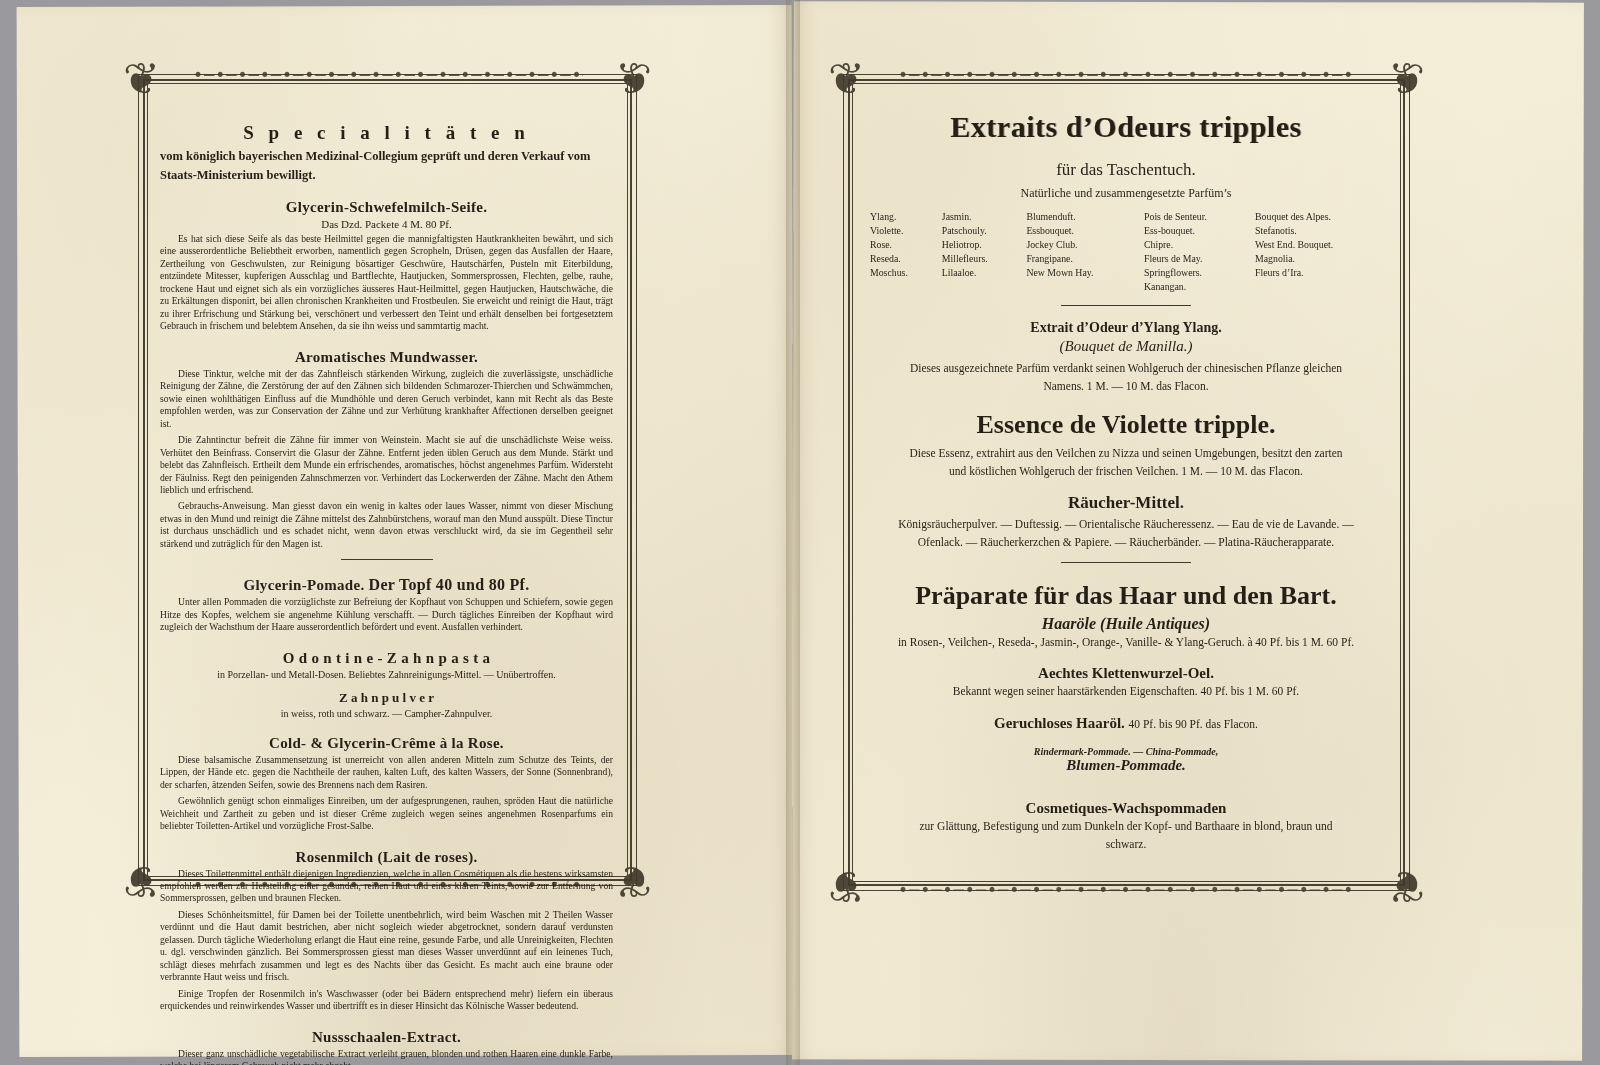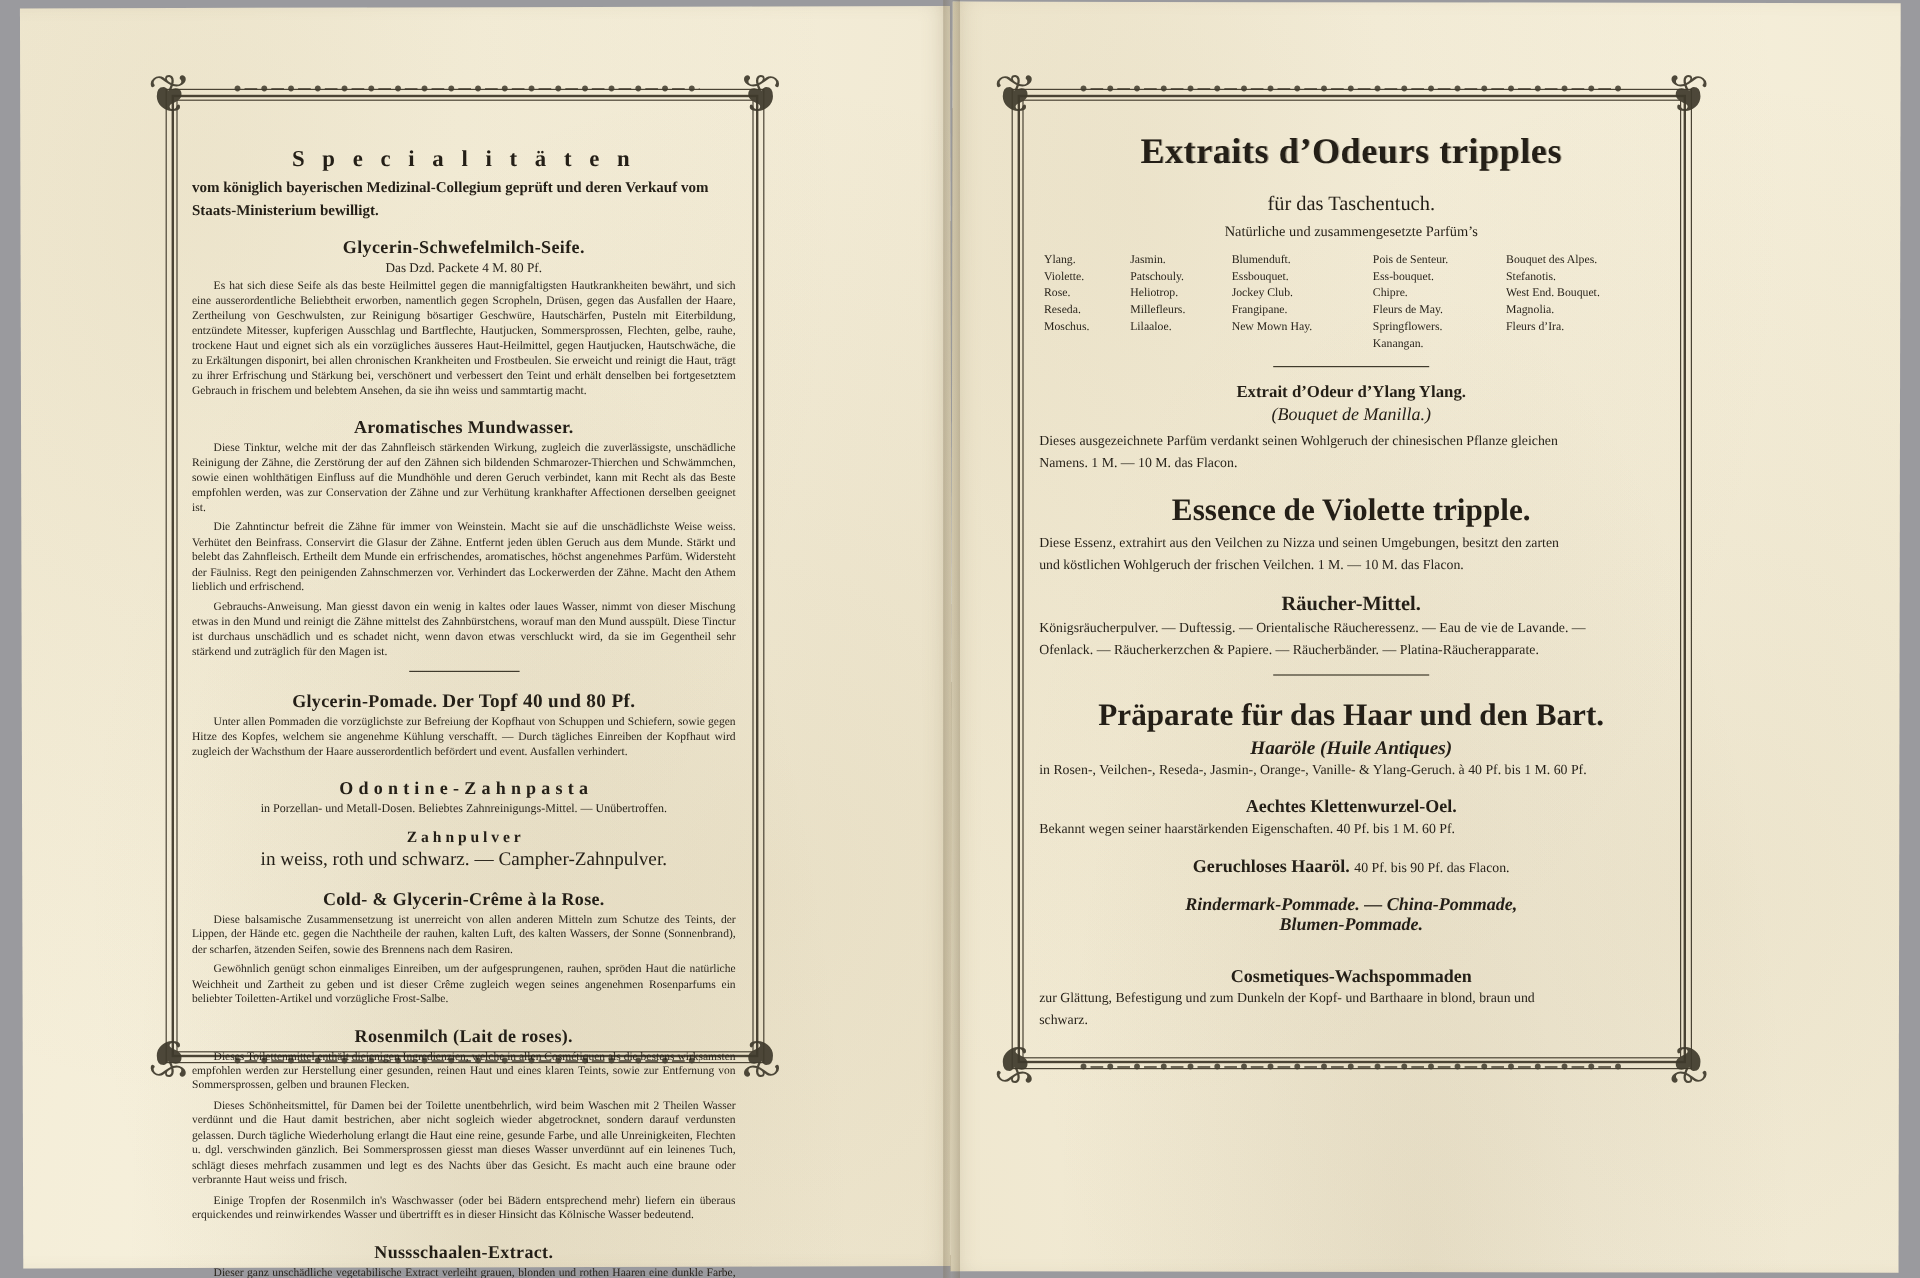--- a/index.html
+++ b/index.html
@@ -60,24 +60,24 @@
   .odeur-table{width:100%;border-collapse:collapse;margin:4px 0 10px;}
   .odeur-table td{font-size:9.8px;padding:1.5px 4px;white-space:nowrap;}
   .h-ex{font-size:14px;text-align:center;font-weight:bold;margin:14px 0 2px;}
   .it-ctr{font-size:15px;text-align:center;font-style:italic;margin:0 0 6px;}
   .h-ess{font-size:26px;text-align:center;font-weight:bold;margin:16px 0 6px;}
   .h-rauch{font-size:17px;text-align:center;font-weight:bold;margin:14px 0 4px;}
   .h-prep{font-size:26px;text-align:center;font-weight:bold;margin:18px 0 4px;letter-spacing:0px;}
   .h-haar{font-size:16px;text-align:center;font-style:italic;font-weight:bold;margin:2px 0 2px;}
   .h-sub2{font-size:15px;text-align:center;font-weight:bold;margin:14px 0 2px;}
   .h-sub3{font-size:15px;text-align:center;font-weight:bold;margin:16px 0 2px;}
-  .h-it{font-size:15px;text-align:center;font-style:italic;font-weight:bold;margin:14px 0 0;}
+  .h-it{font-size:10px;text-align:center;font-style:italic;font-weight:bold;margin:14px 0 0;}
   .h-it2{font-size:15px;text-align:center;font-style:italic;font-weight:bold;margin:0 0 16px;}
   .h-cos{font-size:15px;text-align:center;font-weight:bold;margin:26px 0 2px;}
-  .line-ctr{font-size:11.5px;margin:2px 0;line-height:1.35;}
+  .line-ctr{font-size:11.5px;text-align:center;margin:2px 0;line-height:1.35;}
   .divider{width:130px;height:1px;background:#3f3a2c;margin:12px auto;}
   .gutter{position:absolute;left:786px;top:0;width:14px;height:1065px;
      background:linear-gradient(90deg,rgba(110,95,65,.30),rgba(150,135,95,.06),rgba(110,95,65,.30));}
 </style>
 </head>
 <body>
 
 <div class="scan">
 
   <div class="sheet left">
@@ -127,21 +127,21 @@
     <h2>
       <span>Glycerin-Pomade.</span>
       <span style="font-weight:bold;font-size:16px;">Der Topf 40 und 80 Pf.</span>
     </h2>
     <p class="body">Unter allen Pommaden die vorzüglichste zur Befreiung der Kopfhaut von Schuppen und Schiefern, sowie gegen Hitze des Kopfes, welchem sie angenehme Kühlung verschafft. — Durch tägliches Einreiben der Kopfhaut wird zugleich der Wachsthum der Haare ausserordentlich befördert und event. Ausfallen verhindert.</p>
 
     <h2>O d o n t i n e - Z a h n p a s t a</h2>
     <p class="ctr" style="font-size:10px;">in Porzellan- und Metall-Dosen. Beliebtes Zahnreinigungs-Mittel. — Unübertroffen.</p>
 
     <h3>Z a h n p u l v e r</h3>
-    <p class="ctr" style="font-size:16px;">in weiss, roth und schwarz. — Campher-Zahnpulver.</p>
+    <p class="ctr" style="font-size:10px;">in weiss, roth und schwarz. — Campher-Zahnpulver.</p>
 
     <h2>Cold- &amp; Glycerin-Crême à la Rose.</h2>
     <p class="body">Diese balsamische Zusammensetzung ist unerreicht von allen anderen Mitteln zum Schutze des Teints, der Lippen, der Hände etc. gegen die Nachtheile der rauhen, kalten Luft, des kalten Wassers, der Sonne (Sonnenbrand), der scharfen, ätzenden Seifen, sowie des Brennens nach dem Rasiren.</p>
     <p class="body">Gewöhnlich genügt schon einmaliges Einreiben, um der aufgesprungenen, rauhen, spröden Haut die natürliche Weichheit und Zartheit zu geben und ist dieser Crême zugleich wegen seines angenehmen Rosenparfums ein beliebter Toiletten-Artikel und vorzügliche Frost-Salbe.</p>
 
     <h2>Rosenmilch (Lait de roses).</h2>
     <p class="body">Dieses Toilettenmittel enthält diejenigen Ingredienzien, welche in allen Cosmétiquen als die bestens wirksamsten empfohlen werden zur Herstellung einer gesunden, reinen Haut und eines klaren Teints, sowie zur Entfernung von Sommersprossen, gelben und braunen Flecken.</p>
     <p class="body">Dieses Schönheitsmittel, für Damen bei der Toilette unentbehrlich, wird beim Waschen mit 2 Theilen Wasser verdünnt und die Haut damit bestrichen, aber nicht sogleich wieder abgetrocknet, sondern darauf verdunsten gelassen. Durch tägliche Wiederholung erlangt die Haut eine reine, gesunde Farbe, und alle Unreinigkeiten, Flechten u. dgl. verschwinden gänzlich. Bei Sommersprossen giesst man dieses Wasser unverdünnt auf ein leinenes Tuch, schlägt dieses mehrfach zusammen und legt es des Nachts über das Gesicht. Es macht auch eine braune oder verbrannte Haut weiss und frisch.</p>
     <p class="body">Einige Tropfen der Rosenmilch in's Waschwasser (oder bei Bädern entsprechend mehr) liefern ein überaus erquickendes und reinwirkendes Wasser und übertrifft es in dieser Hinsicht das Kölnische Wasser bedeutend.</p>
 

